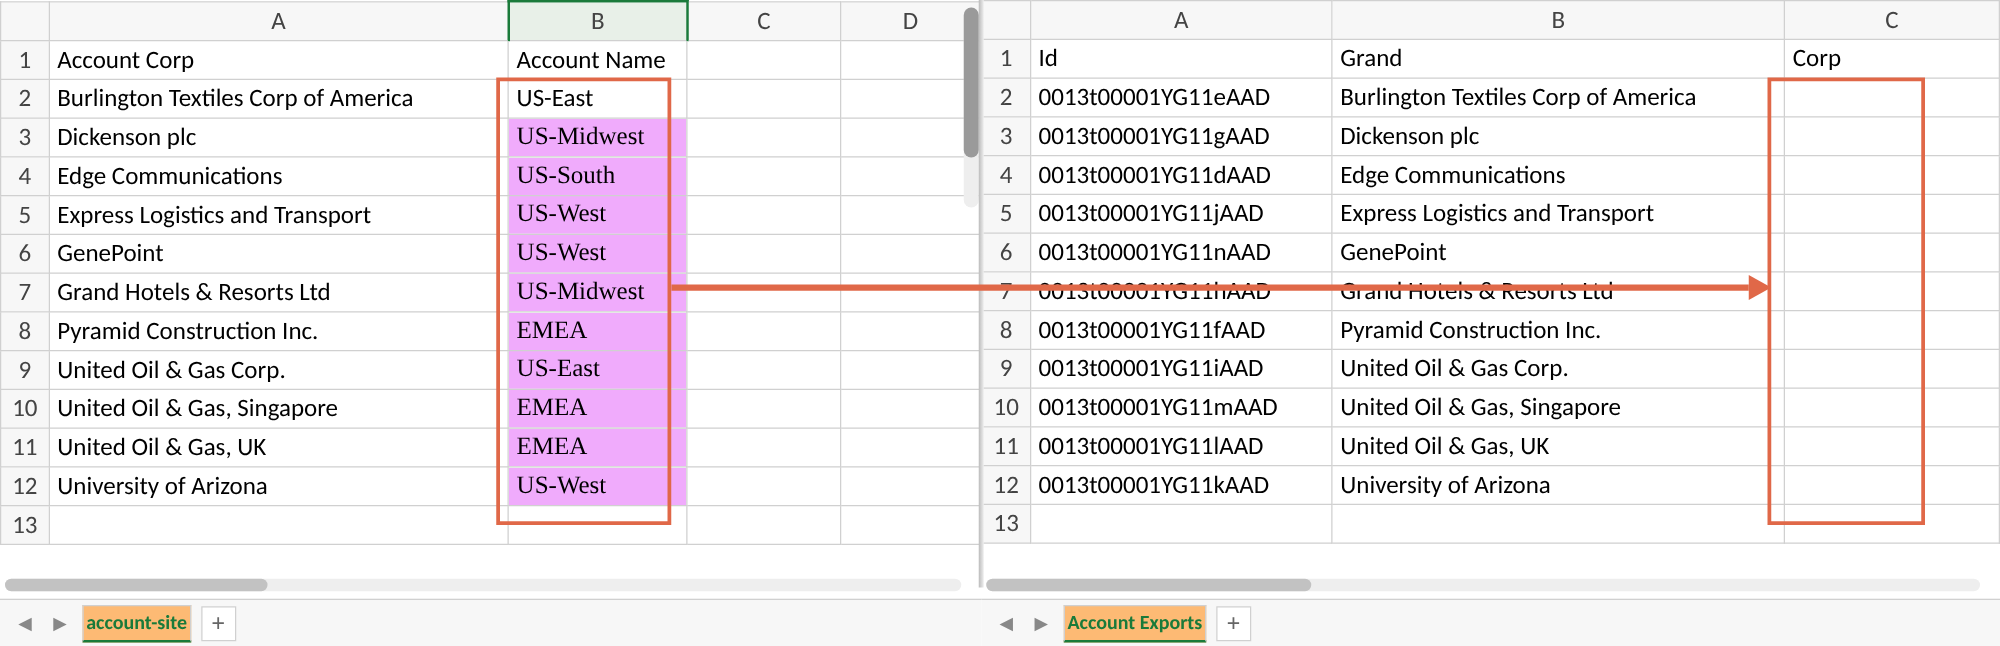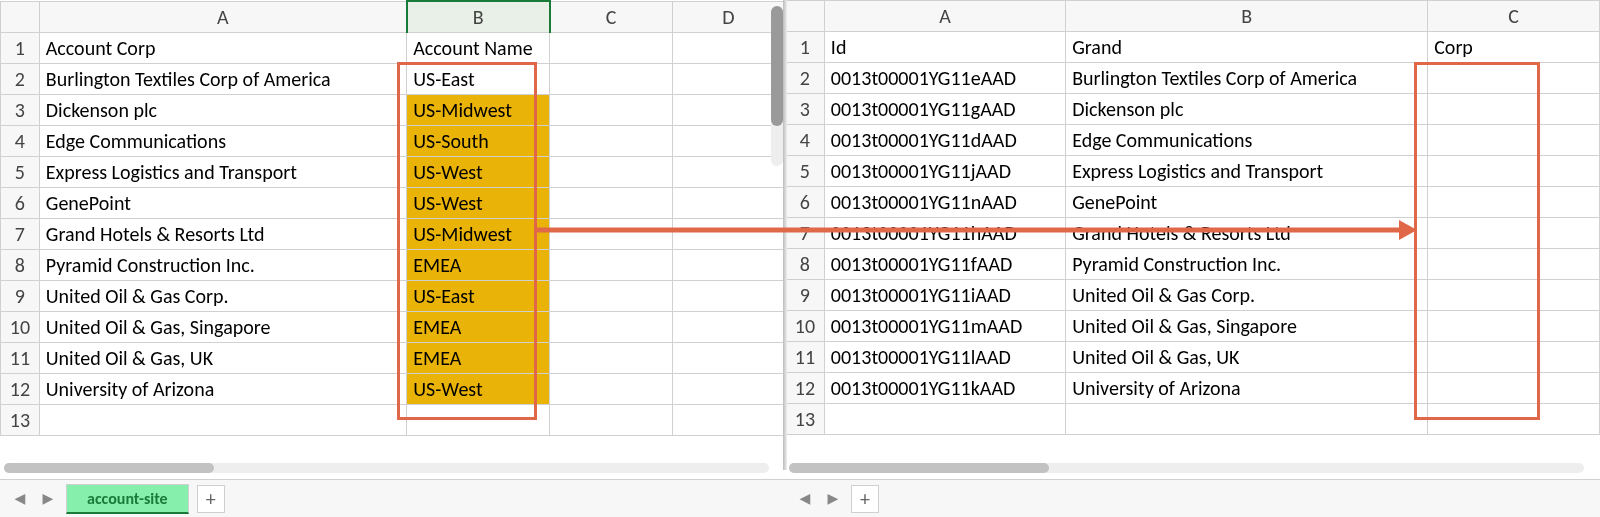--- a/index.html
+++ b/index.html
@@ -66,21 +66,22 @@
   .right col.c { width: 168px; }
   
   .left th.colB {
     background: #e8f0e8;
     border-left: 2px solid #1a7a3a;
     border-right: 2px solid #1a7a3a;
     border-top: 2px solid #1a7a3a;
   }
   
   .selcell {
-    background: #eab308;
+    background: #f0abfc;
+    font-family: Liberation Serif, serif;
   }
   
   .hl {
     position: absolute;
     border: 3px solid #e06848;
     pointer-events: none;
     z-index: 5;
   }
   
   .hscroll {
@@ -133,24 +134,24 @@
   }
   .navbtn {
     width: 20px; height: 20px;
     display: inline-flex;
     align-items: center;
     justify-content: center;
     color: #888;
     font-size: 14px;
   }
   .sheet-tab {
-    background: #86efac;
+    background: #fdba74;
     border: 1px solid #d0d0d0;
     border-bottom: 2px solid #1a7a3a;
-    padding: 4px 20px;
+    padding: 4px 2px;
     color: #1a7a3a;
     font-weight: 600;
     font-size: 16px;
   }
   .addtab {
     width: 28px; height: 28px;
     display: inline-flex;
     align-items: center;
     justify-content: center;
     color: #666;
@@ -404,20 +405,21 @@
       </table>
 
     <div class="hl" style="left:629px; top:62px; width:126px; height:358px;"></div>
   </div>
   <div class="hscroll">
       <div class="thumb"></div>
     </div>
   <div class="tabbar">
     <span class="navbtn">◀</span>
     <span class="navbtn">▶</span>
+    <span class="sheet-tab">Account Exports</span>
     <span class="addtab">+</span>
   </div>
 </div>
 
 <div class="divider"></div>
 
 <svg class="arrow" style="left:537px; top:218px;" width="880" height="24">
   <line x1="0" y1="12" x2="862" y2="12" stroke="#e06848" stroke-width="5"></line>
   <polygon points="862,2 880,12 862,22" fill="#e06848"></polygon>
 </svg>

